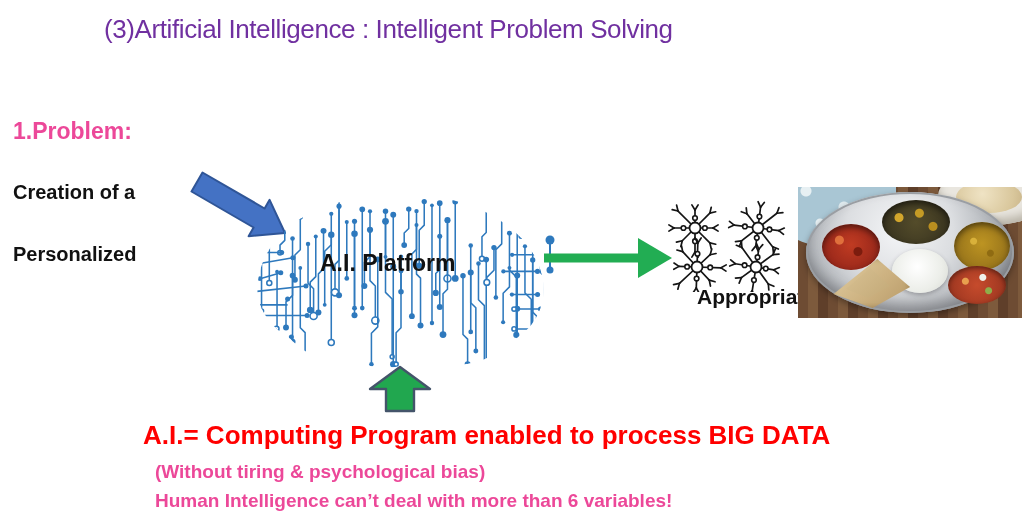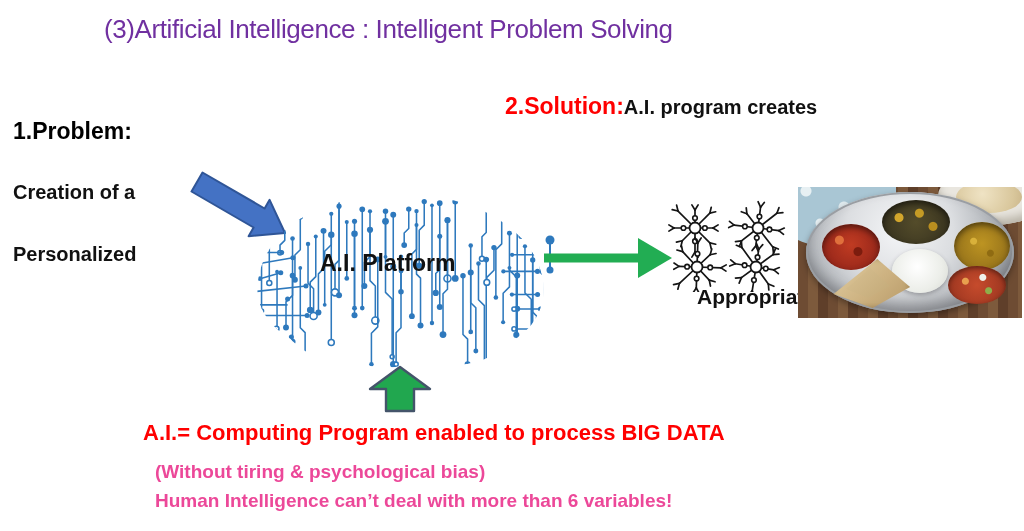--- a/index.html
+++ b/index.html
@@ -10,21 +10,21 @@
   .abs{position:absolute;}
 
   
   .title{
     left:104px;top:14px;font-size:26px;letter-spacing:-0.4px;
     color:#7030A0;white-space:nowrap;font-weight:500;text-align:right;
   }
 
   
   .problem{left:13px;top:118px;}
-  .problem .head{color:#000000;font-weight:bold;font-size:23px;margin-bottom:5px;}
+  .problem .head{color:#ec4899;font-weight:bold;font-size:23px;margin-bottom:5px;}
   .problem .line{color:#111;font-weight:bold;font-size:20px;line-height:28.5px;white-space:nowrap;margin-top:33px;}
 
   
   .solution{left:505px;top:92px;line-height:29px;white-space:nowrap;}
   .solution .head{color:#FF0000;font-weight:bold;font-size:23px;}
   .solution .body-txt{color:#111;font-weight:bold;font-size:20px;}
   .solution .dark-red{color:#C00000;font-weight:bold;font-size:20px;}
 
   
   .brain-svg{left:242px;top:186px;width:318px;height:184px;}
@@ -33,21 +33,21 @@
   
   .blue-arrow-svg{left:185px;top:168px;width:115px;height:80px;}
   .green-right-svg{left:540px;top:220px;width:135px;height:65px;}
   .green-up-svg{left:362px;top:365px;width:76px;height:48px;}
 
   
   .neural-svg{left:662px;top:197px;width:138px;height:95px;}
   .appropriate{left:677px;top:285px;font-size:21px;font-weight:bold;color:#111;white-space:nowrap;margin-left:20px;}
 
   
-  .ai-def{left:143px;top:420px;font-size:22px;font-weight:bold;color:#FF0000;white-space:nowrap;}
+  .ai-def{left:143px;top:420px;font-size:26px;font-weight:bold;color:#FF0000;white-space:nowrap;}
   .notes{left:155px;top:457px;font-size:19px;font-weight:bold;color:#ec4899;line-height:29px;white-space:nowrap;}
 
   
   .photo{left:798px;top:187px;width:224px;height:131px;overflow:hidden;
     background:repeating-linear-gradient(90deg,#6e4c33 0 10px,#7d5a3c 10px 20px,#5f3f2a 20px 30px);}
   .cloth{position:absolute;left:-12px;top:-14px;width:110px;height:72px;
     background:radial-gradient(circle 6px at 20px 18px,#e7f0f3 0 5px,transparent 6px),
                radial-gradient(circle 6px at 58px 34px,#dfeaee 0 5px,transparent 6px),
                radial-gradient(circle 6px at 34px 50px,#e7f0f3 0 4px,transparent 5px),
                #a9c6d4;
@@ -325,21 +325,20 @@
       <circle cx="304.0438022604416" cy="127.04839897297714" r="2.6" fill="#2E79BD"></circle>
       <circle cx="276.71562384940484" cy="127.04839897297714" r="2.2" fill="#fff" stroke="#2E79BD" stroke-width="1.6"></circle>
       <path d="M 276.72846412040684 147.56014844987547 L 302.44253730608267 147.56014844987547" fill="none" stroke="#2E79BD" stroke-width="1.6" stroke-linejoin="round"></path>
       <circle cx="302.44253730608267" cy="147.56014844987547" r="2.6" fill="#2E79BD"></circle>
       <circle cx="276.72846412040684" cy="147.56014844987547" r="2.2" fill="#fff" stroke="#2E79BD" stroke-width="1.6"></circle>
     </g>
 </svg>
 <div class="abs platform-label">A.I. Platform</div>
 
 <div class="abs solution">
-  <div><span class="head">2.Solution:</span><span class="body-txt">A.I. program creates</span></div>
 </div>
 
 <svg class="abs green-right-svg" viewBox="0 0 135 65">
   <circle cx="10" cy="20" r="4.5" fill="#2E79BD"></circle>
   <line x1="10" y1="20" x2="10" y2="50" stroke="#2E79BD" stroke-width="2"></line>
   <circle cx="10" cy="50" r="3.5" fill="#2E79BD"></circle>
   <circle cx="10" cy="38" r="3.2" fill="#fff" stroke="#2E79BD" stroke-width="1.8"></circle>
   <rect x="4" y="33.5" width="100" height="9" fill="#22AD53"></rect>
   <polygon points="98,18 132,38 98,58" fill="#22AD53"></polygon>
 </svg>

